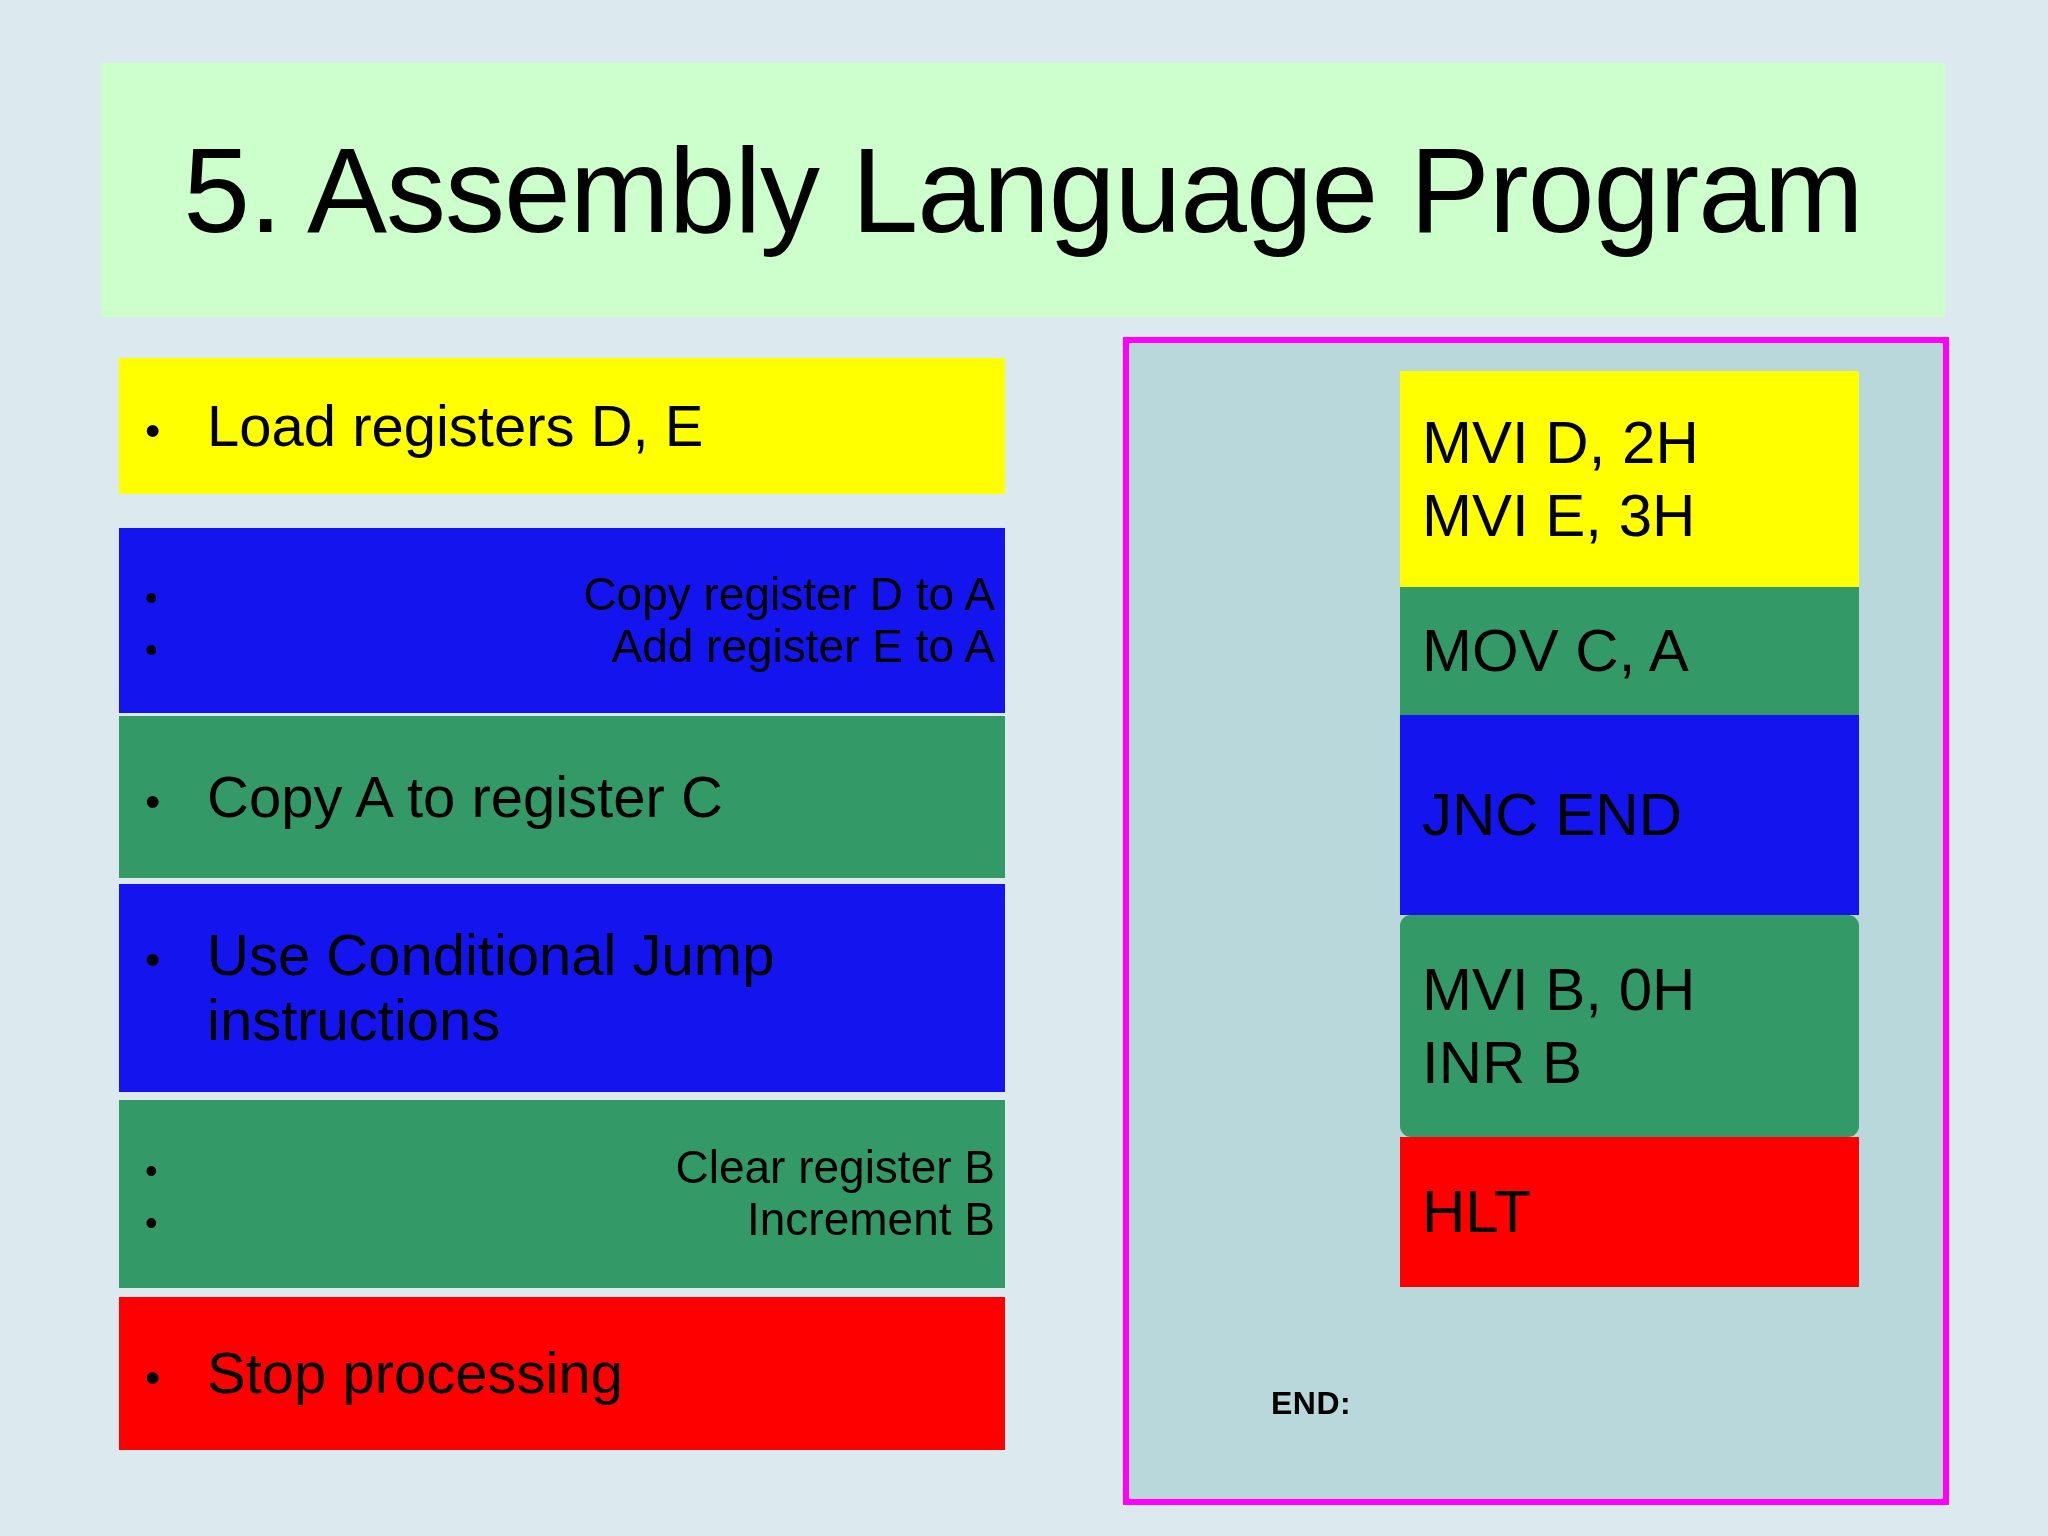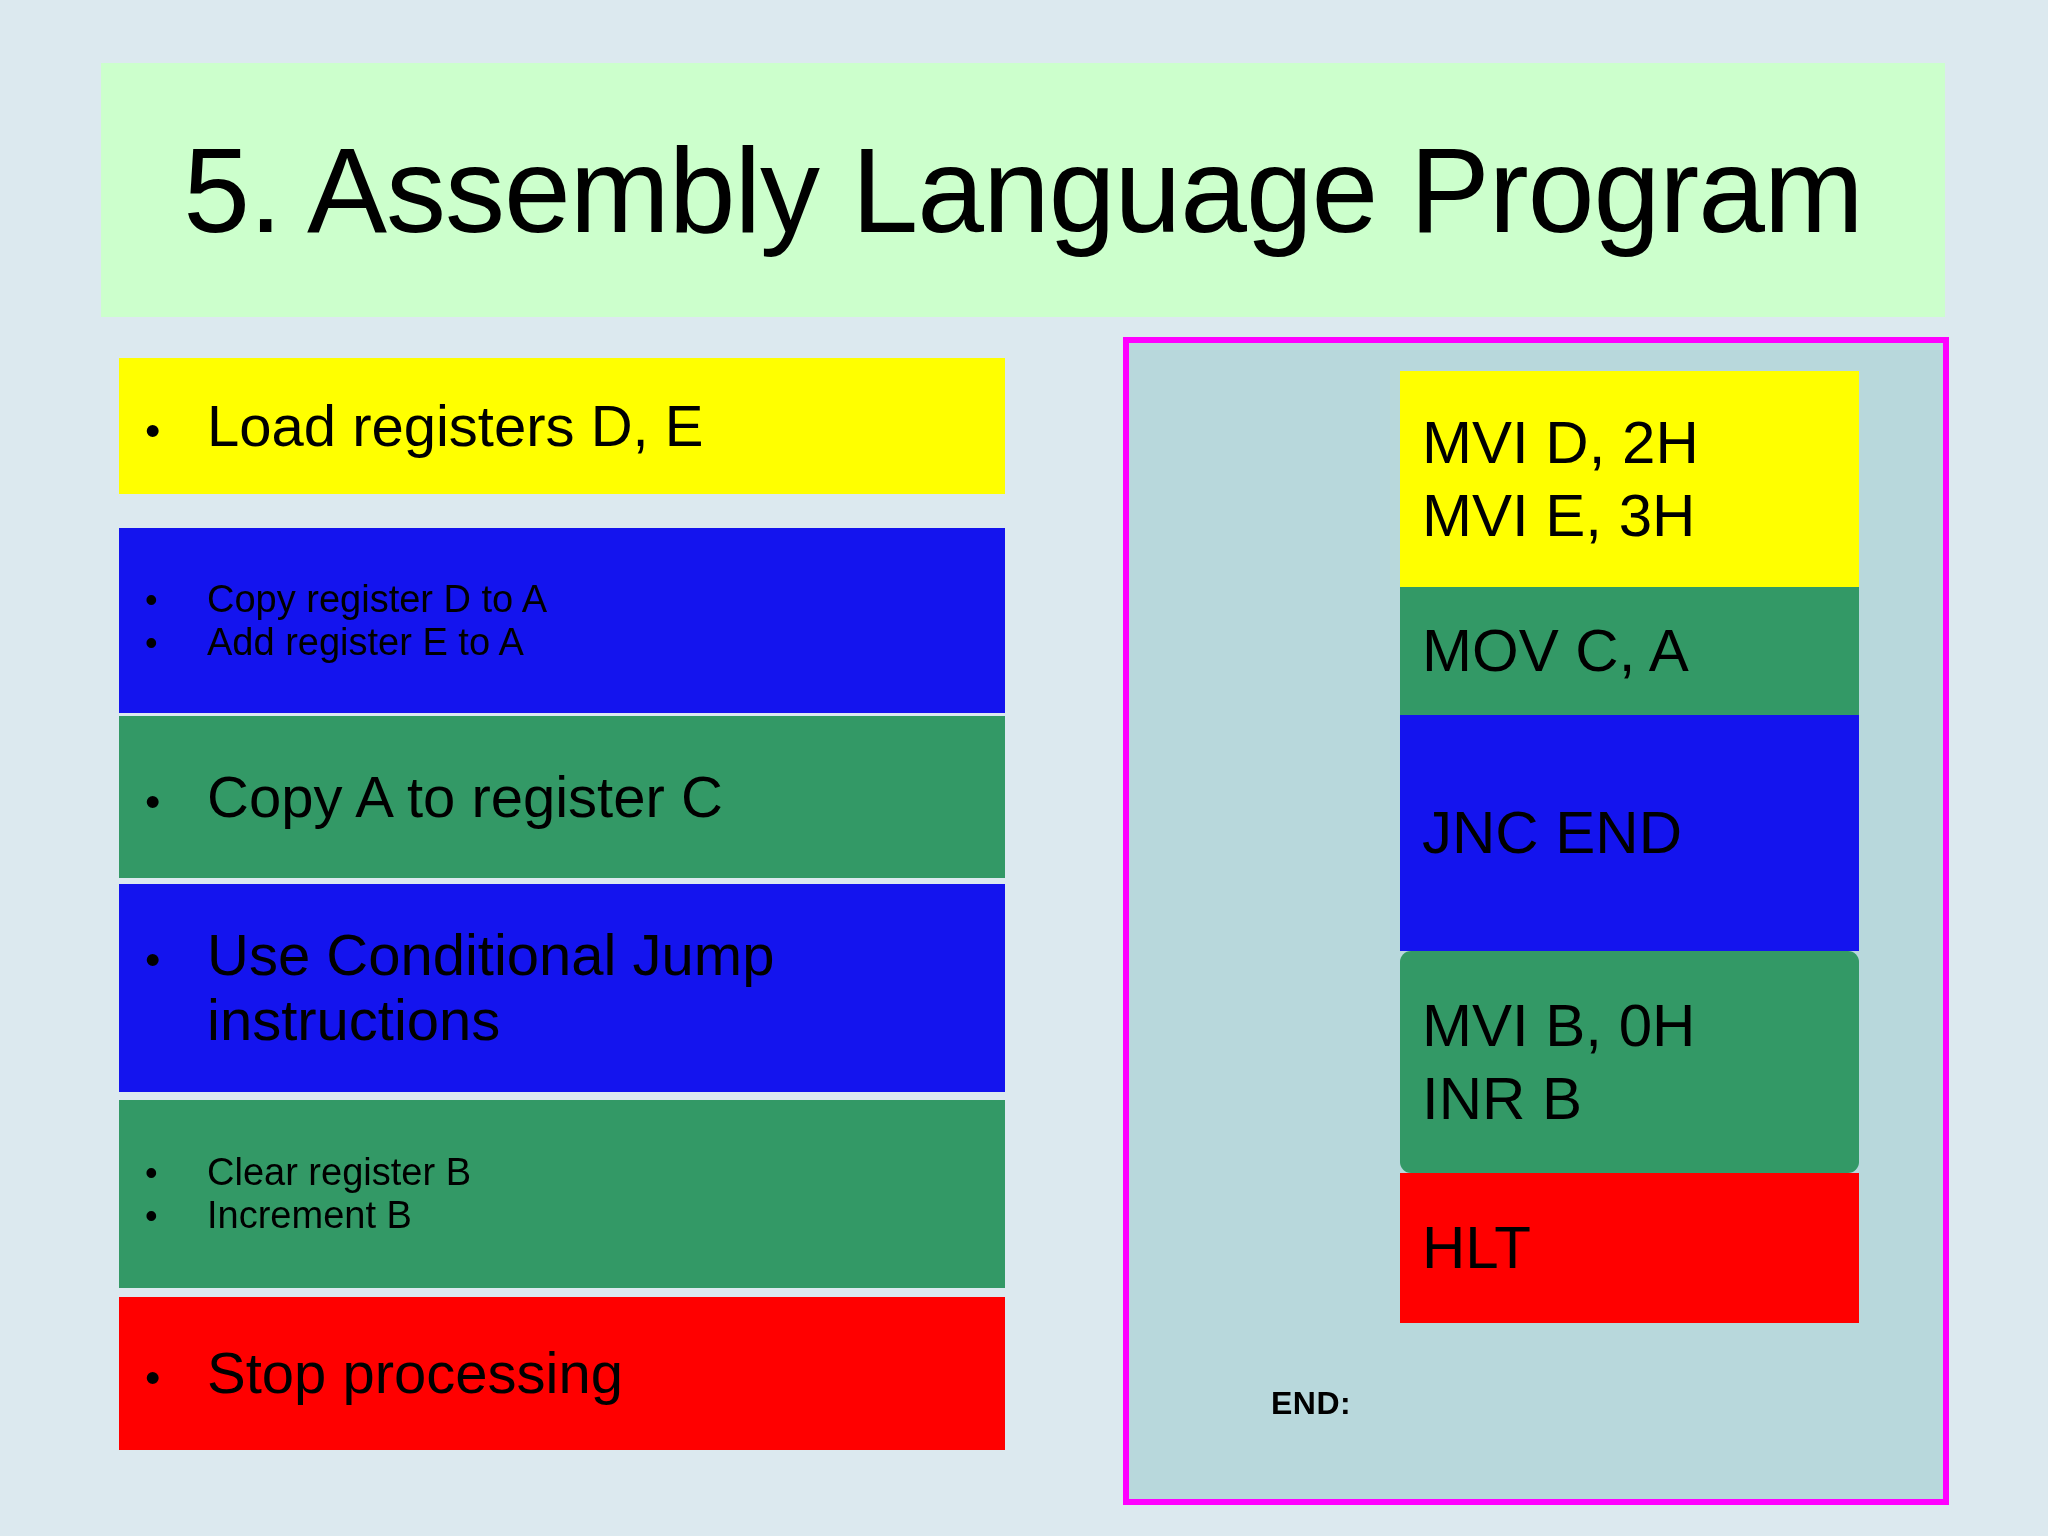--- a/index.html
+++ b/index.html
@@ -68,21 +68,21 @@
     line-height: 1;
     text-align: left;
     padding-left: 8px;
   }
   .bullet-text {
     flex: 1 1 auto;
     line-height: 1.12;
   }
   .sz-big  .bullet-text { font-size: 58px; }
   .sz-big  .bullet-dot  { font-size: 44px; }
-  .sz-small .bullet-text { font-size: 38px; }
+  .sz-small .bullet-text { font-size: 46px; text-align: right; }
   .sz-small .bullet-dot  { font-size: 36px; }
 
   .bg-yellow { background: #ffff00; }
   .bg-blue   { background: #1414ee; }
   .bg-green  { background: #339966; }
   .bg-red    { background: #ff0000; }
 
   
   #step-0 { top: 0px;    height: 136px; }
   #step-1 { top: 170px;  height: 185px; }
@@ -117,21 +117,21 @@
     color: #000000;
   }
   .code-line {
     font-size: 60px;
     line-height: 1.22;
     white-space: nowrap;
   }
   #code-0 { height: 216px; }
   #code-1 { height: 248px; }
   #code-2 { height: 128px; }
-  #code-3 { height: 236px; }
+  #code-3 { height: 200px; }
   #code-4 { height: 222px; border-radius: 11px; }
   #code-5 { height: 150px; }
 
   #end-label {
     position: absolute;
     left: 142px;
     top: 1042px;
     font-size: 32px;
     font-weight: bold;
     color: #000000;

